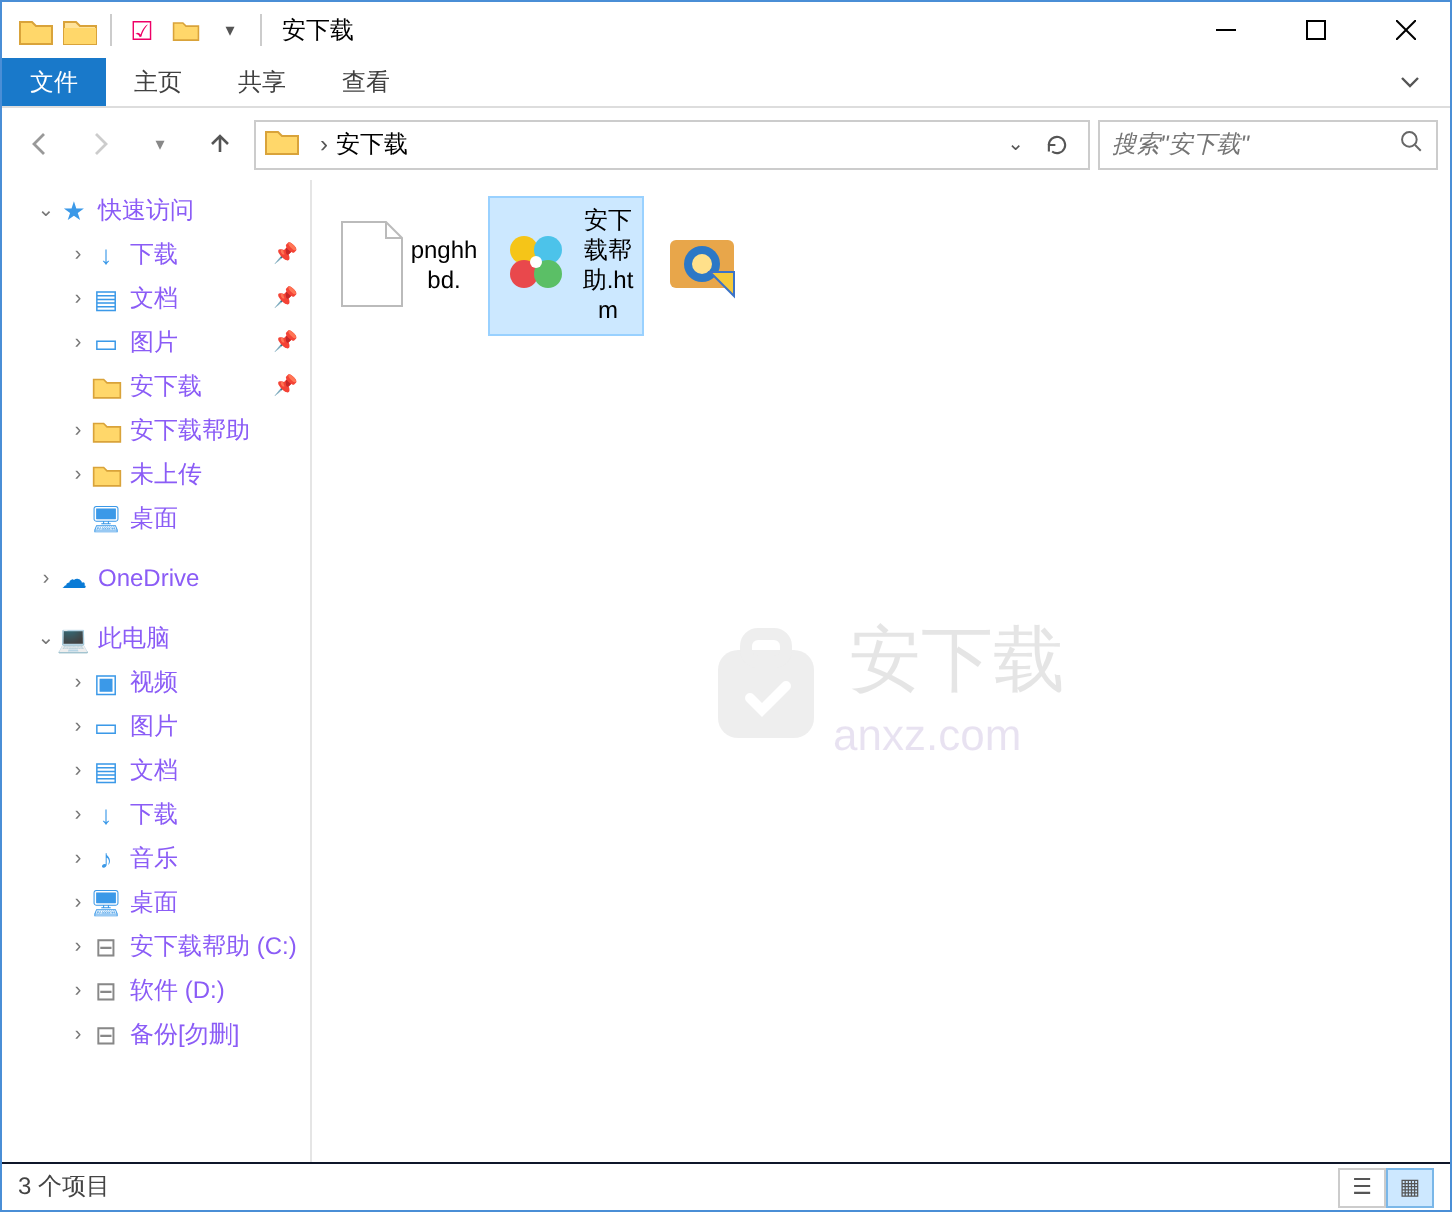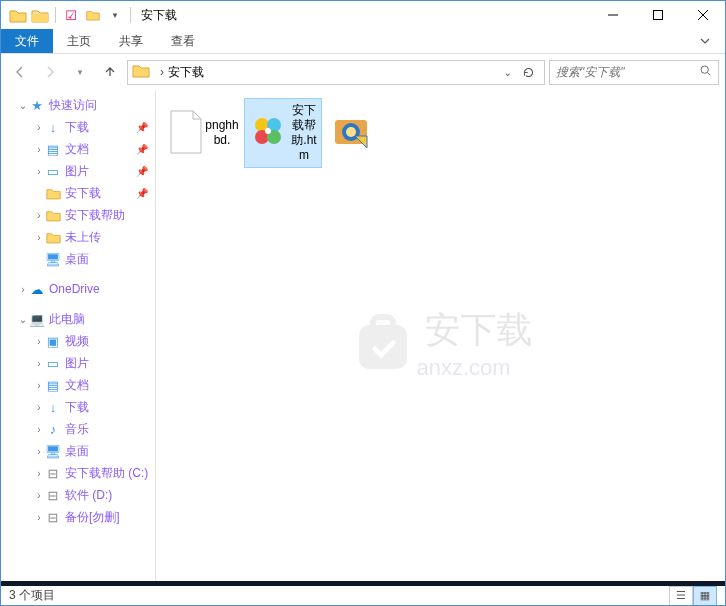--- a/index.html
+++ b/index.html
@@ -47,21 +47,21 @@
 .file-grid { display: flex; flex-wrap: wrap; padding: 8px; gap: 2px; align-content: flex-start; }
 .file-item { width: 78px; display: flex; align-items: center; padding: 4px 2px; border: 1px solid transparent; }
 .file-item.selected { background: #cce8ff; border: 1px solid #99d1ff; }
 .file-icon-box { width: 48px; height: 48px; display: flex; align-items: center; justify-content: center; margin-bottom: 2px; }
 .file-label { text-align: center; font-size: 12px; color: #000; word-break: break-all; line-height: 1.25; max-width: 76px; }
 
 .watermark { position: absolute; left: 50%; top: 50%; transform: translate(-50%, -40%); display: flex; align-items: center; opacity: 0.12; pointer-events: none; }
 .watermark .wm-text { font-size: 36px; color: #333; margin-left: 8px; }
 .watermark .wm-sub { font-size: 22px; color: #4c1d95; }
 
-.statusbar { height: 24px; border-top: 5px solid #0f172a; display: flex; align-items: center; padding: 0 8px; font-size: 12px; color: #444; background: #fff; }
+.statusbar { height: 24px; border-top: 1px solid #0f172a; display: flex; align-items: center; padding: 0 8px; font-size: 12px; color: #444; background: #fff; }
 .statusbar-spacer { flex: 1; }
 .view-toggle { display: flex; gap: 0; }
 .view-btn { width: 24px; height: 20px; border: 1px solid #ccc; display: flex; align-items: center; justify-content: center; font-size: 11px; color: #555; }
 .view-btn.active { background: #cde8ff; border-color:#7ab7e8; }
 
 .folder-svg { width: 18px; height: 15px; }
 </style>
 </head>
 <body>
 

